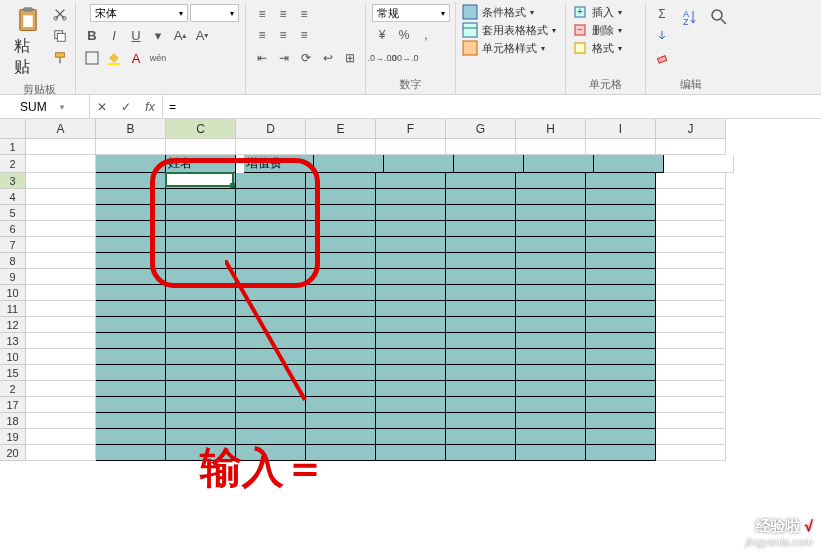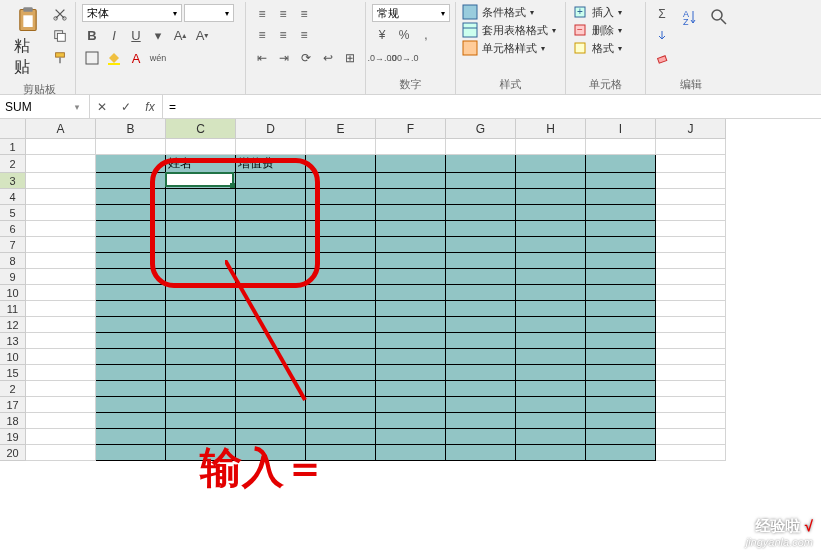--- a/index.html
+++ b/index.html
@@ -13,39 +13,39 @@
 .big-btn { display: flex; flex-direction: column; align-items: center; gap: 2px; padding: 2px 4px; cursor: pointer; }
 .big-btn .icon { width: 28px; height: 28px; }
 .big-btn .lbl { font-size: 16px; color: #333; }
 
 .small-btns { display: flex; flex-direction: column; gap: 2px; }
 .sm-btn { width: 20px; height: 20px; display: flex; align-items: center; justify-content: center; cursor: pointer; font-size: 12px; color: #555; }
 
 .combo { border: 1px solid #c4c4c4; background: #fff; font-size: 11px; padding: 1px 4px; height: 18px; display: flex; align-items: center; justify-content: space-between; }
 .combo-sm { width: 50px; }
 
-.font-group .combo-row { display: flex; gap: 2px; margin-bottom: 3px; }
+.font-group .combo-row { display: flex; gap: 2px; margin-bottom: 3px; margin-left: 8px; }
 .font-btns { display: flex; gap: 2px; }
 .font-btn { width: 20px; height: 20px; display: flex; align-items: center; justify-content: center; font-size: 13px; color: #555; cursor: pointer; border: 1px solid transparent; }
 
 .align-grid { display: grid; grid-template-columns: repeat(3, 20px); gap: 1px; }
 
 .number-col { display: flex; flex-direction: column; gap: 3px; }
 
 .style-col { display: flex; flex-direction: column; gap: 2px; }
 .style-btn { display: flex; align-items: center; gap: 4px; font-size: 11px; color: #333; cursor: pointer; }
 .style-btn .ic { width: 16px; height: 16px; }
 
 .cell-col { display: flex; flex-direction: column; gap: 2px; }
 
 .edit-col { display: flex; flex-direction: column; gap: 2px; }
 
 
 .formula-bar { height: 24px; border-bottom: 1px solid #d4d4d4; display: flex; align-items: stretch; background: #fff; }
-.name-box { width: 90px; border-right: 1px solid #d4d4d4; display: flex; align-items: center; padding: 0 5px; font-size: 12px; }
+.name-box { width: 90px; border-right: 1px solid #d4d4d4; display: flex; align-items: center; padding: 0 20px; font-size: 12px; }
 .name-box-dd { width: 14px; color: #888; font-size: 9px; text-align: center; }
 .fx-btns { display: flex; align-items: center; border-right: 1px solid #d4d4d4; }
 .fx-btn { width: 24px; display: flex; align-items: center; justify-content: center; font-size: 12px; color: #555; cursor: pointer; }
 .formula-input { flex: 1; padding: 0 6px; display: flex; align-items: center; font-size: 12px; }
 .corner { width: 26px; height: 20px; background: #f0f0f0; border-right: 1px solid #ccc; border-bottom: 1px solid #ccc; }
 .col-headers { display: flex; height: 20px; }
 .col-h { background: #f0f0f0; border-right: 1px solid #ccc; border-bottom: 1px solid #ccc; display: flex; align-items: center; justify-content: center; font-size: 12px; color: #333; }
 .col-h.active { background: #d5e4c0; }
 .row-headers { display: flex; flex-direction: column; }
 .row-h { width: 26px; height: 16px; background: #f0f0f0; border-right: 1px solid #ccc; border-bottom: 1px solid #ccc; display: flex; align-items: center; justify-content: center; font-size: 11px; color: #333; }
@@ -208,21 +208,20 @@
           <span style="font-size:8px">▾</span>
         </div>
       <div class="style-btn">
           <svg class="ic" viewBox="0 0 16 16">
             <rect x="1" y="1" width="14" height="14" fill="#fc9" stroke="#c60"></rect>
           </svg>
           <span>单元格样式</span>
           <span style="font-size:8px">▾</span>
         </div>
     </div>
-    <div class="ribbon-group-label">样式</div>
   </div>
 
   <div class="ribbon-group" style="width:80px">
     <div class="cell-col" style="flex:1">
       <div class="style-btn">
           <svg class="ic" viewBox="0 0 16 16">
             <rect x="3" y="3" width="10" height="10" fill="#cfe" stroke="#369"></rect>
             <text x="8" y="11" font-size="10" text-anchor="middle" fill="#369">+</text>
           </svg>
           <span>插入</span>
@@ -345,21 +344,21 @@
           <div class="cell" style="width: 70px;"></div>
           <div class="cell" style="width: 70px;"></div>
           <div class="cell" style="width: 70px;"></div>
           <div class="cell" style="width: 70px;"></div>
           <div class="cell" style="width: 70px;"></div>
         </div>
         <div class="cell-row">
           <div class="cell row2" style="width: 70px;"></div>
           <div class="cell teal row2" style="width: 70px;"></div>
           <div class="cell teal row2" style="width: 70px;">姓名</div>
-          <div class="cell teal row2" style="width: 70px;">增值费</div>
+          <div class="cell teal row2" style="width: 70px; margin-left: 8px;">增值费</div>
           <div class="cell teal row2" style="width: 70px;"></div>
           <div class="cell teal row2" style="width: 70px;"></div>
           <div class="cell teal row2" style="width: 70px;"></div>
           <div class="cell teal row2" style="width: 70px;"></div>
           <div class="cell teal row2" style="width: 70px;"></div>
           <div class="cell row2" style="width: 70px;"></div>
         </div>
         <div class="cell-row">
           <div class="cell" style="width: 70px;"></div>
           <div class="cell teal" style="width: 70px;"></div>

